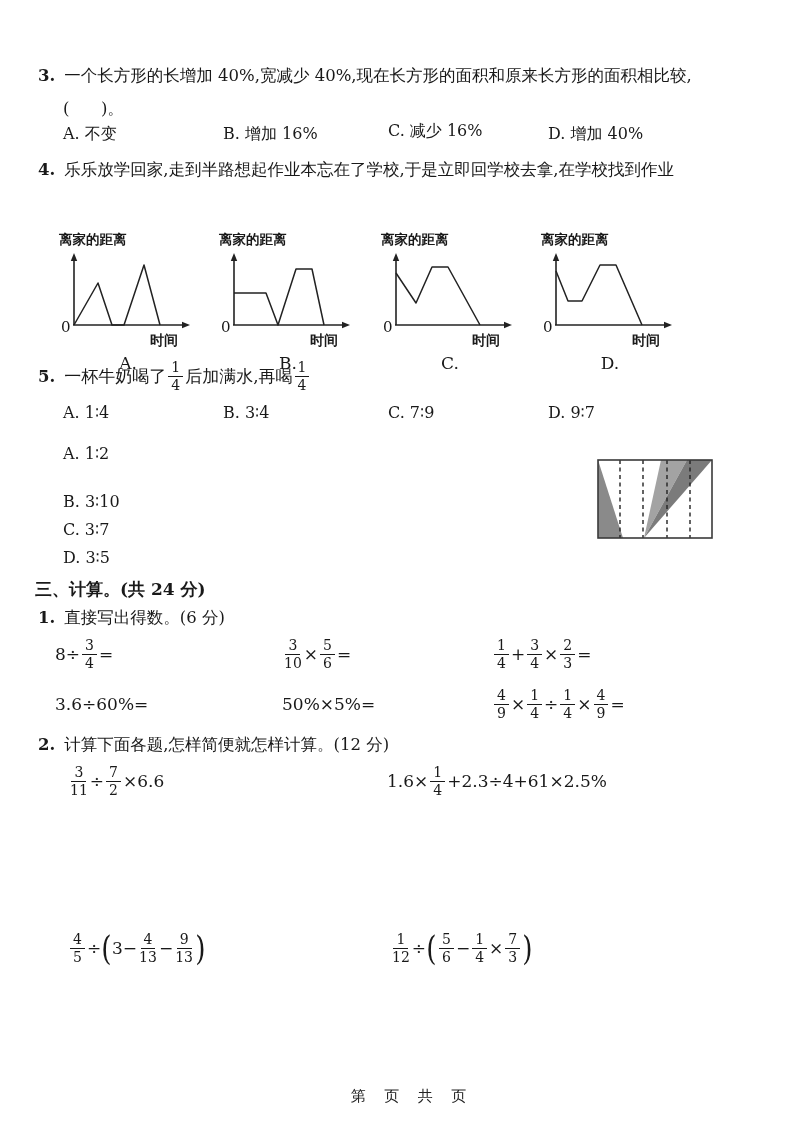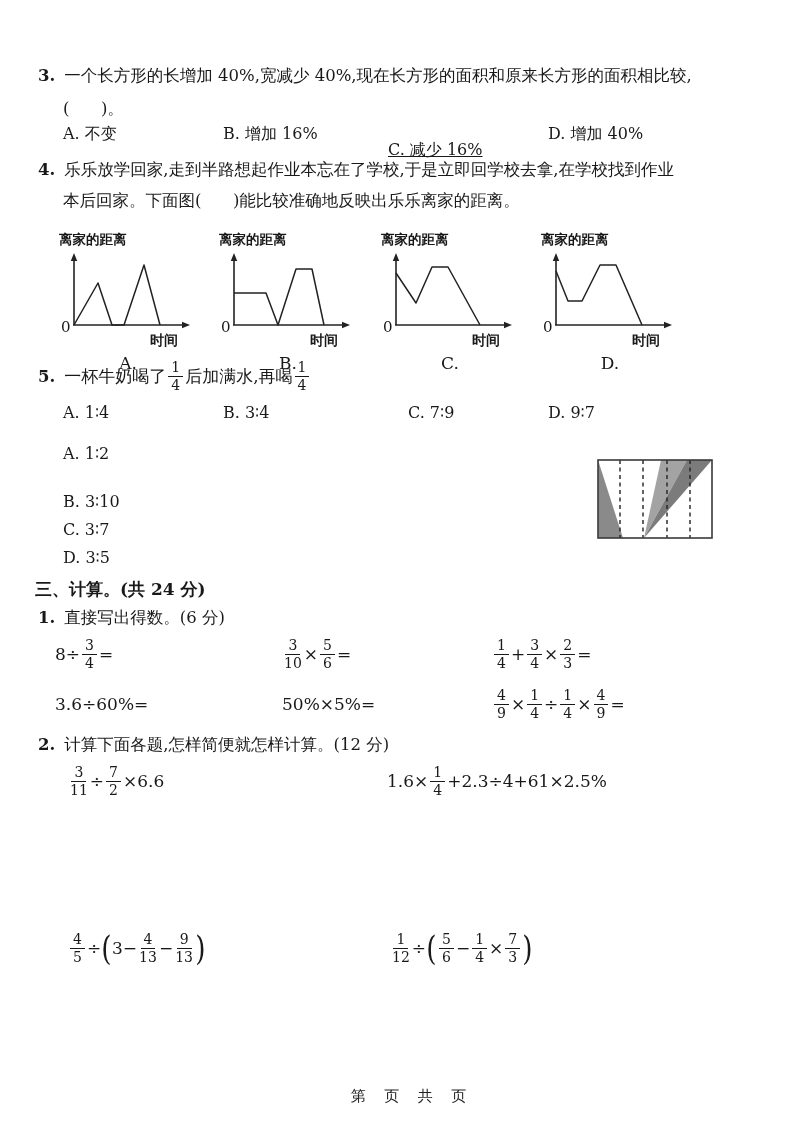--- a/index.html
+++ b/index.html
@@ -6,32 +6,32 @@
   #page{position:relative;width:774px;height:1122px;background:#ffffff;overflow:hidden;
         font-family:"DejaVu Serif","Liberation Serif",serif;color:#191919;}
   .abs{position:absolute;}
   .qline{position:absolute;white-space:pre;font-size:16.5px;line-height:1.25;}
   .qnum{font-weight:bold;margin-right:9px;}
   .opt{position:absolute;white-space:pre;font-size:16px;}
   
   .q3-l1{left:38px;top:66px;}
   .q3-l2{left:63px;top:99px;}
   .q3-o0{left:63px;top:124px;}.q3-o1{left:223px;top:124px;}
-  .q3-o2{left:388px;top:140px;text-decoration:underline;}.q3-o3{left:548px;top:124px;}
+  .q3-o2{left:388px;top:121px;}.q3-o3{left:548px;top:124px;}
   
   .q4-l1{left:38px;top:160px;}
   .q4-l2{left:63px;top:191px;}
   .graph{position:absolute;width:140px;top:214px;margin-top:17px;}
   .gA{left:58px;}.gB{left:218px;}.gC{left:380px;}.gD{left:540px;}
   .g-ylabel{font-size:13.5px;font-weight:bold;white-space:pre;padding-left:1px;}
   .g-letter{text-align:center;font-size:17px;margin-top:0px;}
   
   .q5-line{left:38px;top:354px;height:42px;display:flex;align-items:center;}
   .q5-o0{left:63px;top:403px;}.q5-o1{left:223px;top:403px;}
-  .q5-o2{left:388px;top:403px;margin-left:20px;}.q5-o3{left:548px;top:403px;}
+  .q5-o2{left:388px;top:403px;}.q5-o3{left:548px;top:403px;}
   
   .q6-l1{left:38px;top:436px;}
   .q6-o0{left:63px;top:444px;}.q6-o1{left:63px;top:492px;}
   .q6-o2{left:63px;top:520px;}.q6-o3{left:63px;top:548px;}
   .q6-fig{left:597px;top:459px;width:118px;height:82px;}
   
   .sec3-title{left:35px;top:579px;font-weight:bold;font-size:17px;}
   .s3q1-title{left:38px;top:608px;}
   .s3q2-title{left:38px;top:735px;}
   
@@ -55,21 +55,20 @@
 <div id="page">
 
   <div class="qline q3-l1"><span class="qnum">3.</span><span>一个长方形的长增加 40%,宽减少 40%,现在长方形的面积和原来长方形的面积相比较,</span></div>
   <div class="qline q3-l2">(      )。</div>
   <span class="opt q3-o0">A. 不变</span>
   <span class="opt q3-o1">B. 增加 16%</span>
   <span class="opt q3-o2">C. 减少 16%</span>
   <span class="opt q3-o3">D. 增加 40%</span>
 
   <div class="qline q4-l1"><span class="qnum">4.</span><span>乐乐放学回家,走到半路想起作业本忘在了学校,于是立即回学校去拿,在学校找到作业</span></div>
-  <div class="qline q4-l2">本后回家。下面图(      )能比较准确地反映出乐乐离家的距离。</div>
 
   <div class="graph gA">
     <div class="g-ylabel">离家的距离</div>
     <div><svg width="138" height="100" viewBox="0 0 138 100">
           <line x1="16" y1="76" x2="16" y2="10" stroke="#222" stroke-width="1.6"></line>
           <polygon points="16,4 12.8,12 19.2,12" fill="#222"></polygon>
           <line x1="15" y1="76" x2="126" y2="76" stroke="#222" stroke-width="1.6"></line>
           <polygon points="132,76 124,72.8 124,79.2" fill="#222"></polygon>
           <polyline points="16,76 40,34 54,76 66,76 86,16 102,76" fill="none" stroke="#222" stroke-width="1.5" stroke-linejoin="round"></polyline>
           <text x="3" y="83" font-size="15" fill="#191919">0</text>

